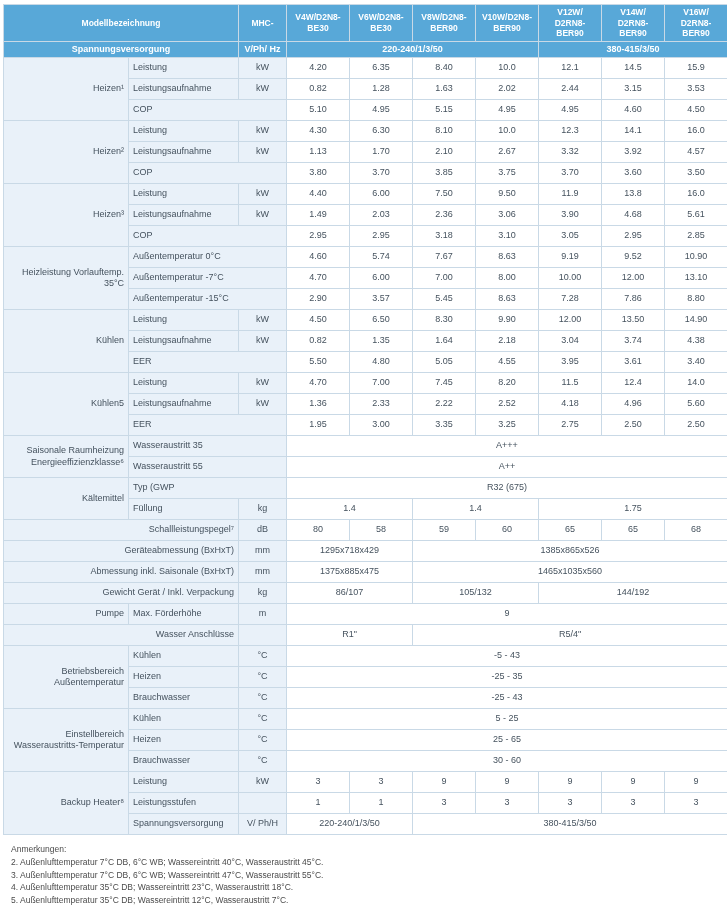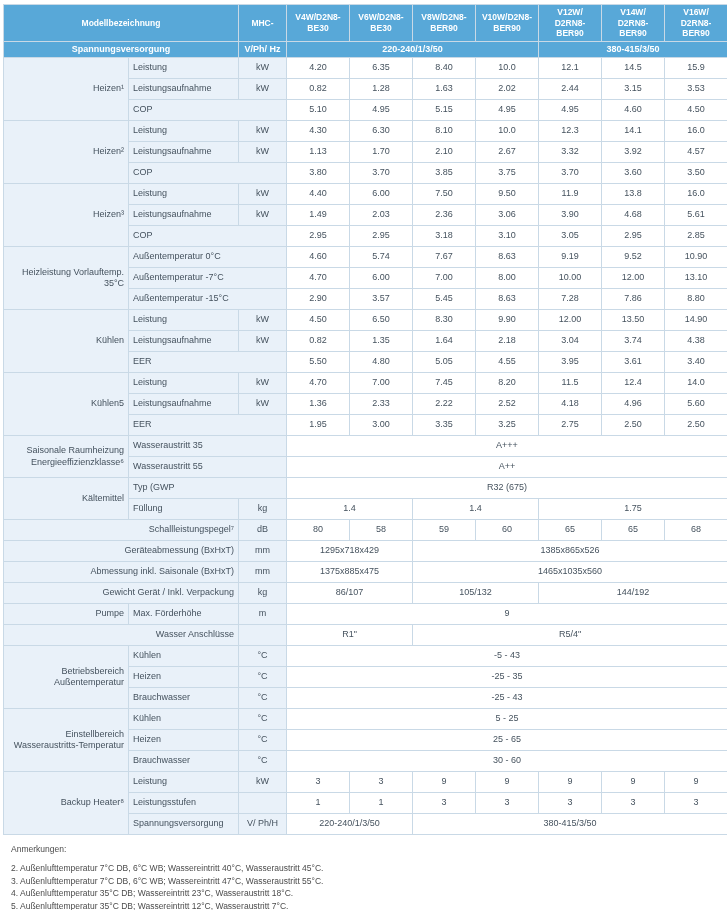--- a/index.html
+++ b/index.html
@@ -20,21 +20,21 @@
   tbody td { height:18px; background:#fff; }
   td.glabel { background:#e9f1f9; text-align:right; padding-left:7px;margin-left:26px; }
   td.rlabel { background:#e9f1f9; text-align:left; padding-left:7px;margin-left:31px; }
   td.unit   { background:#e9f1f9; text-align:center; padding-left:6px; }
   td.val    { text-align:center; font-size:9.5px; }
   td.gend   { border-bottom-color:#9db3c2; }
   tr.group-start td { border-top-color:#9db3c2; }
 
   .notes { margin-top:8px; padding-left:8px; color:#4b4b4b; font-size:8.5px; line-height:1.5; }
   .notes .note-line { margin:0; }
-  .notes .note-title { margin-bottom:6px; }
+  .notes .note-title { margin-bottom:0; }
 </style>
 </head>
 <body>
 
 <div class="page">
   <table class="spec">
     <colgroup>
         <col style="width: 125px;">
         <col style="width: 110px;">
         <col style="width: 48px;">

